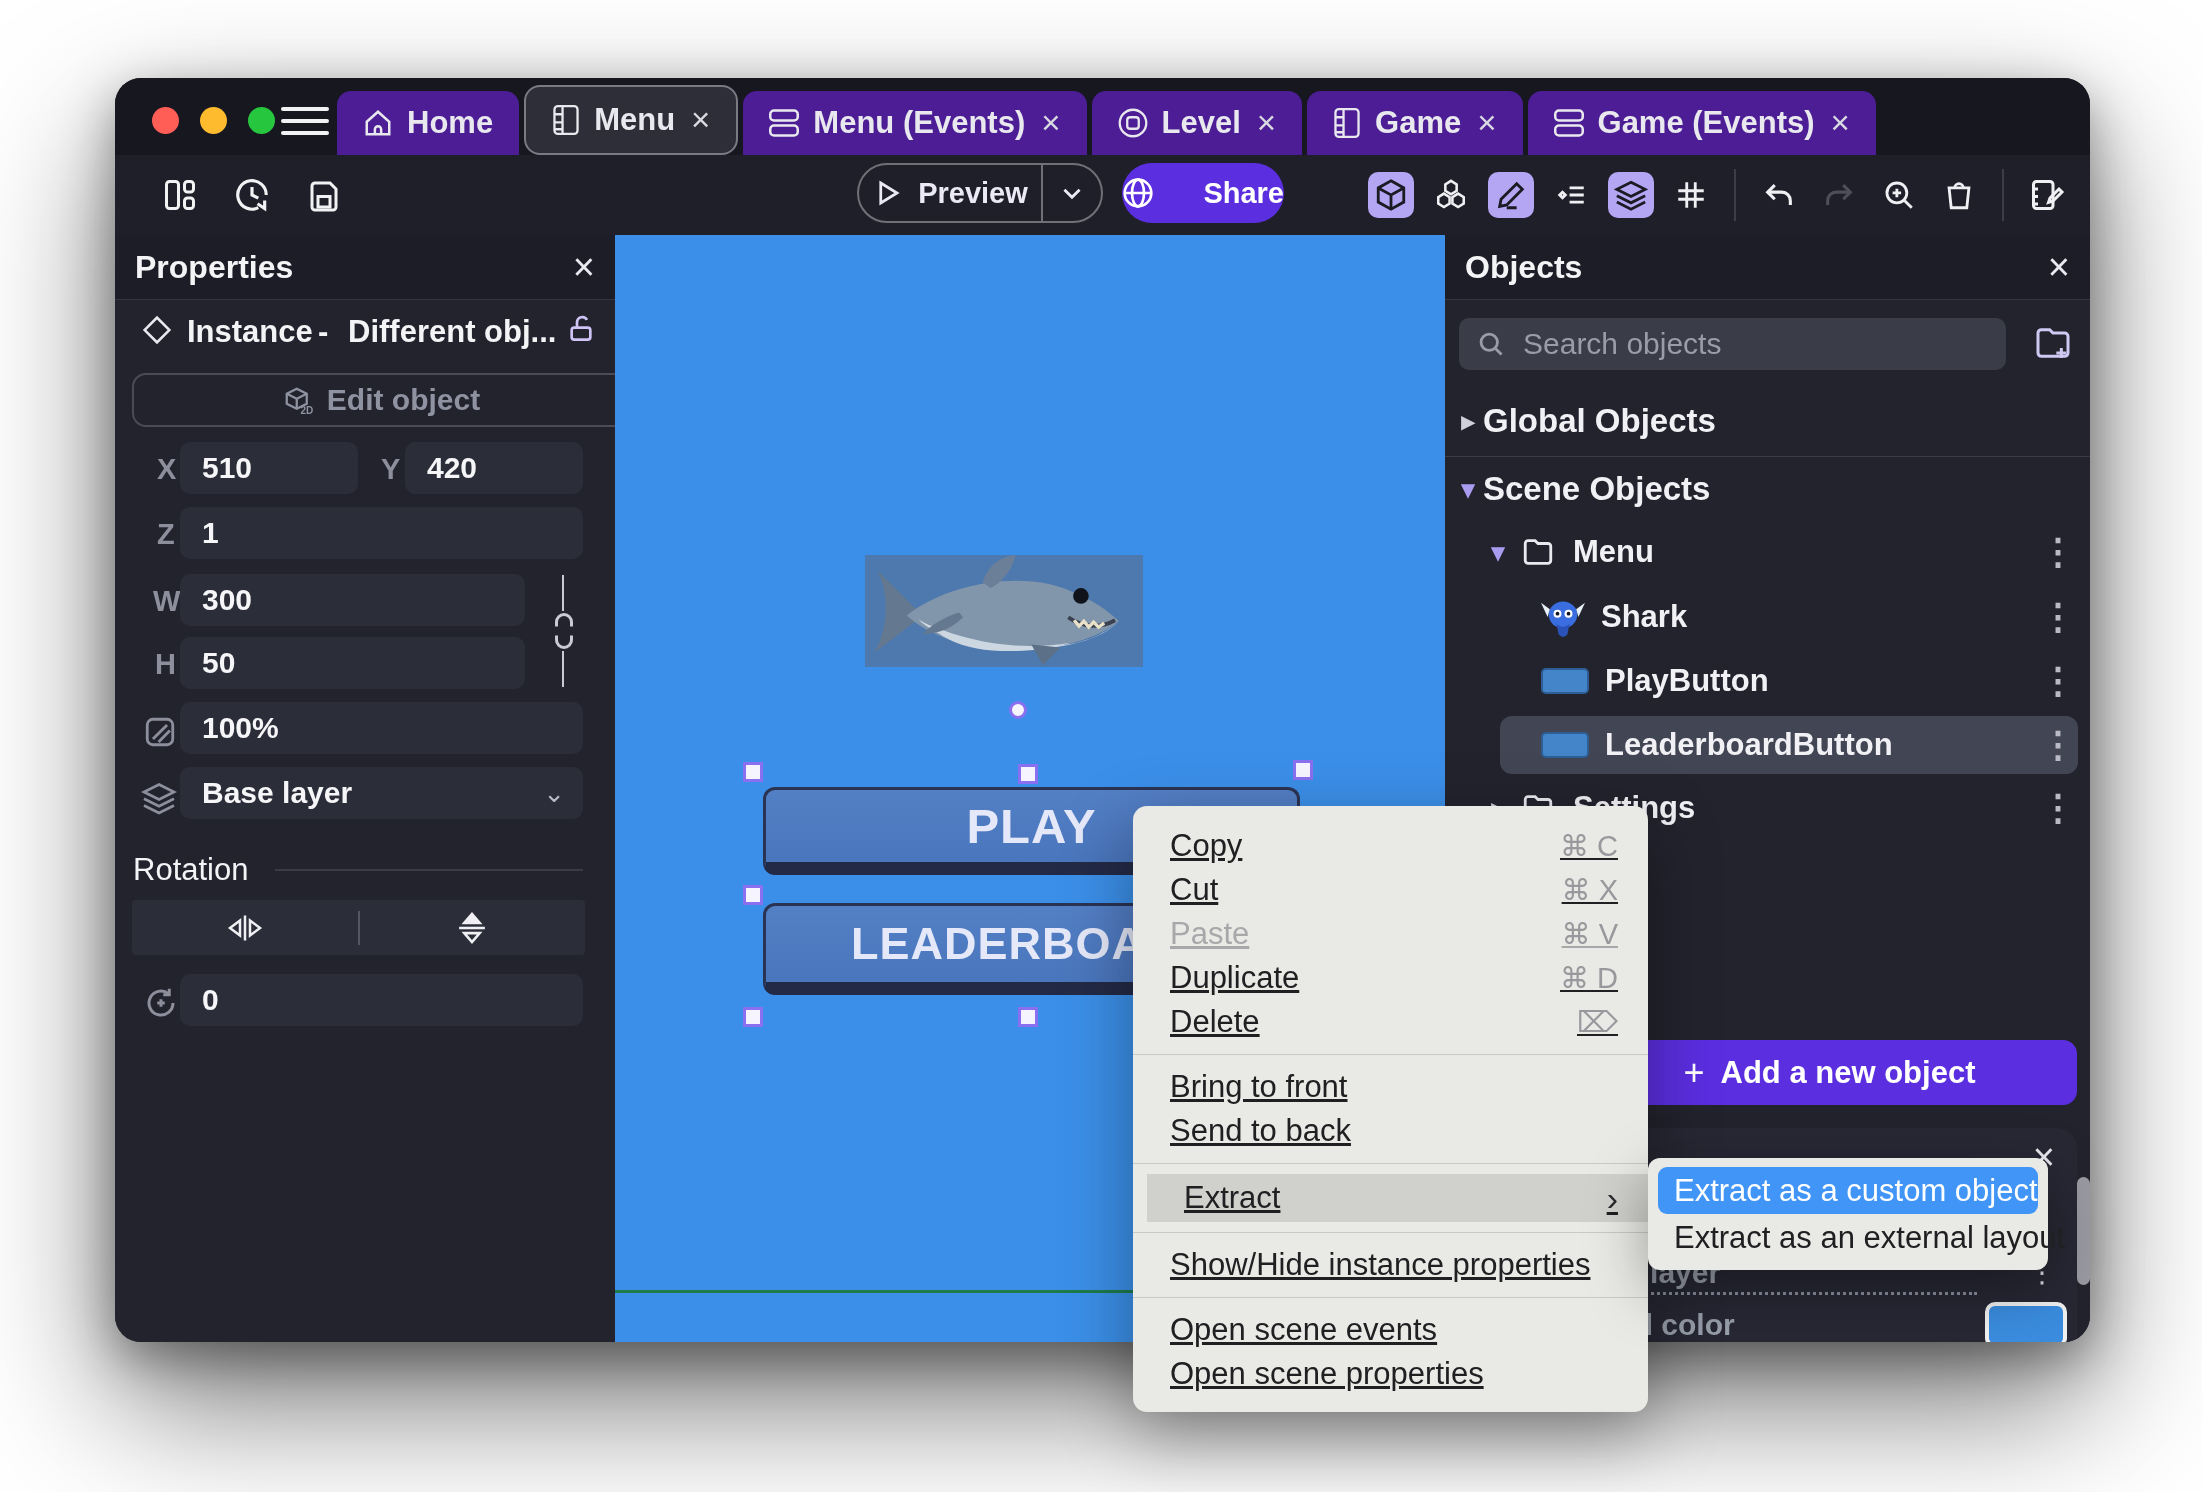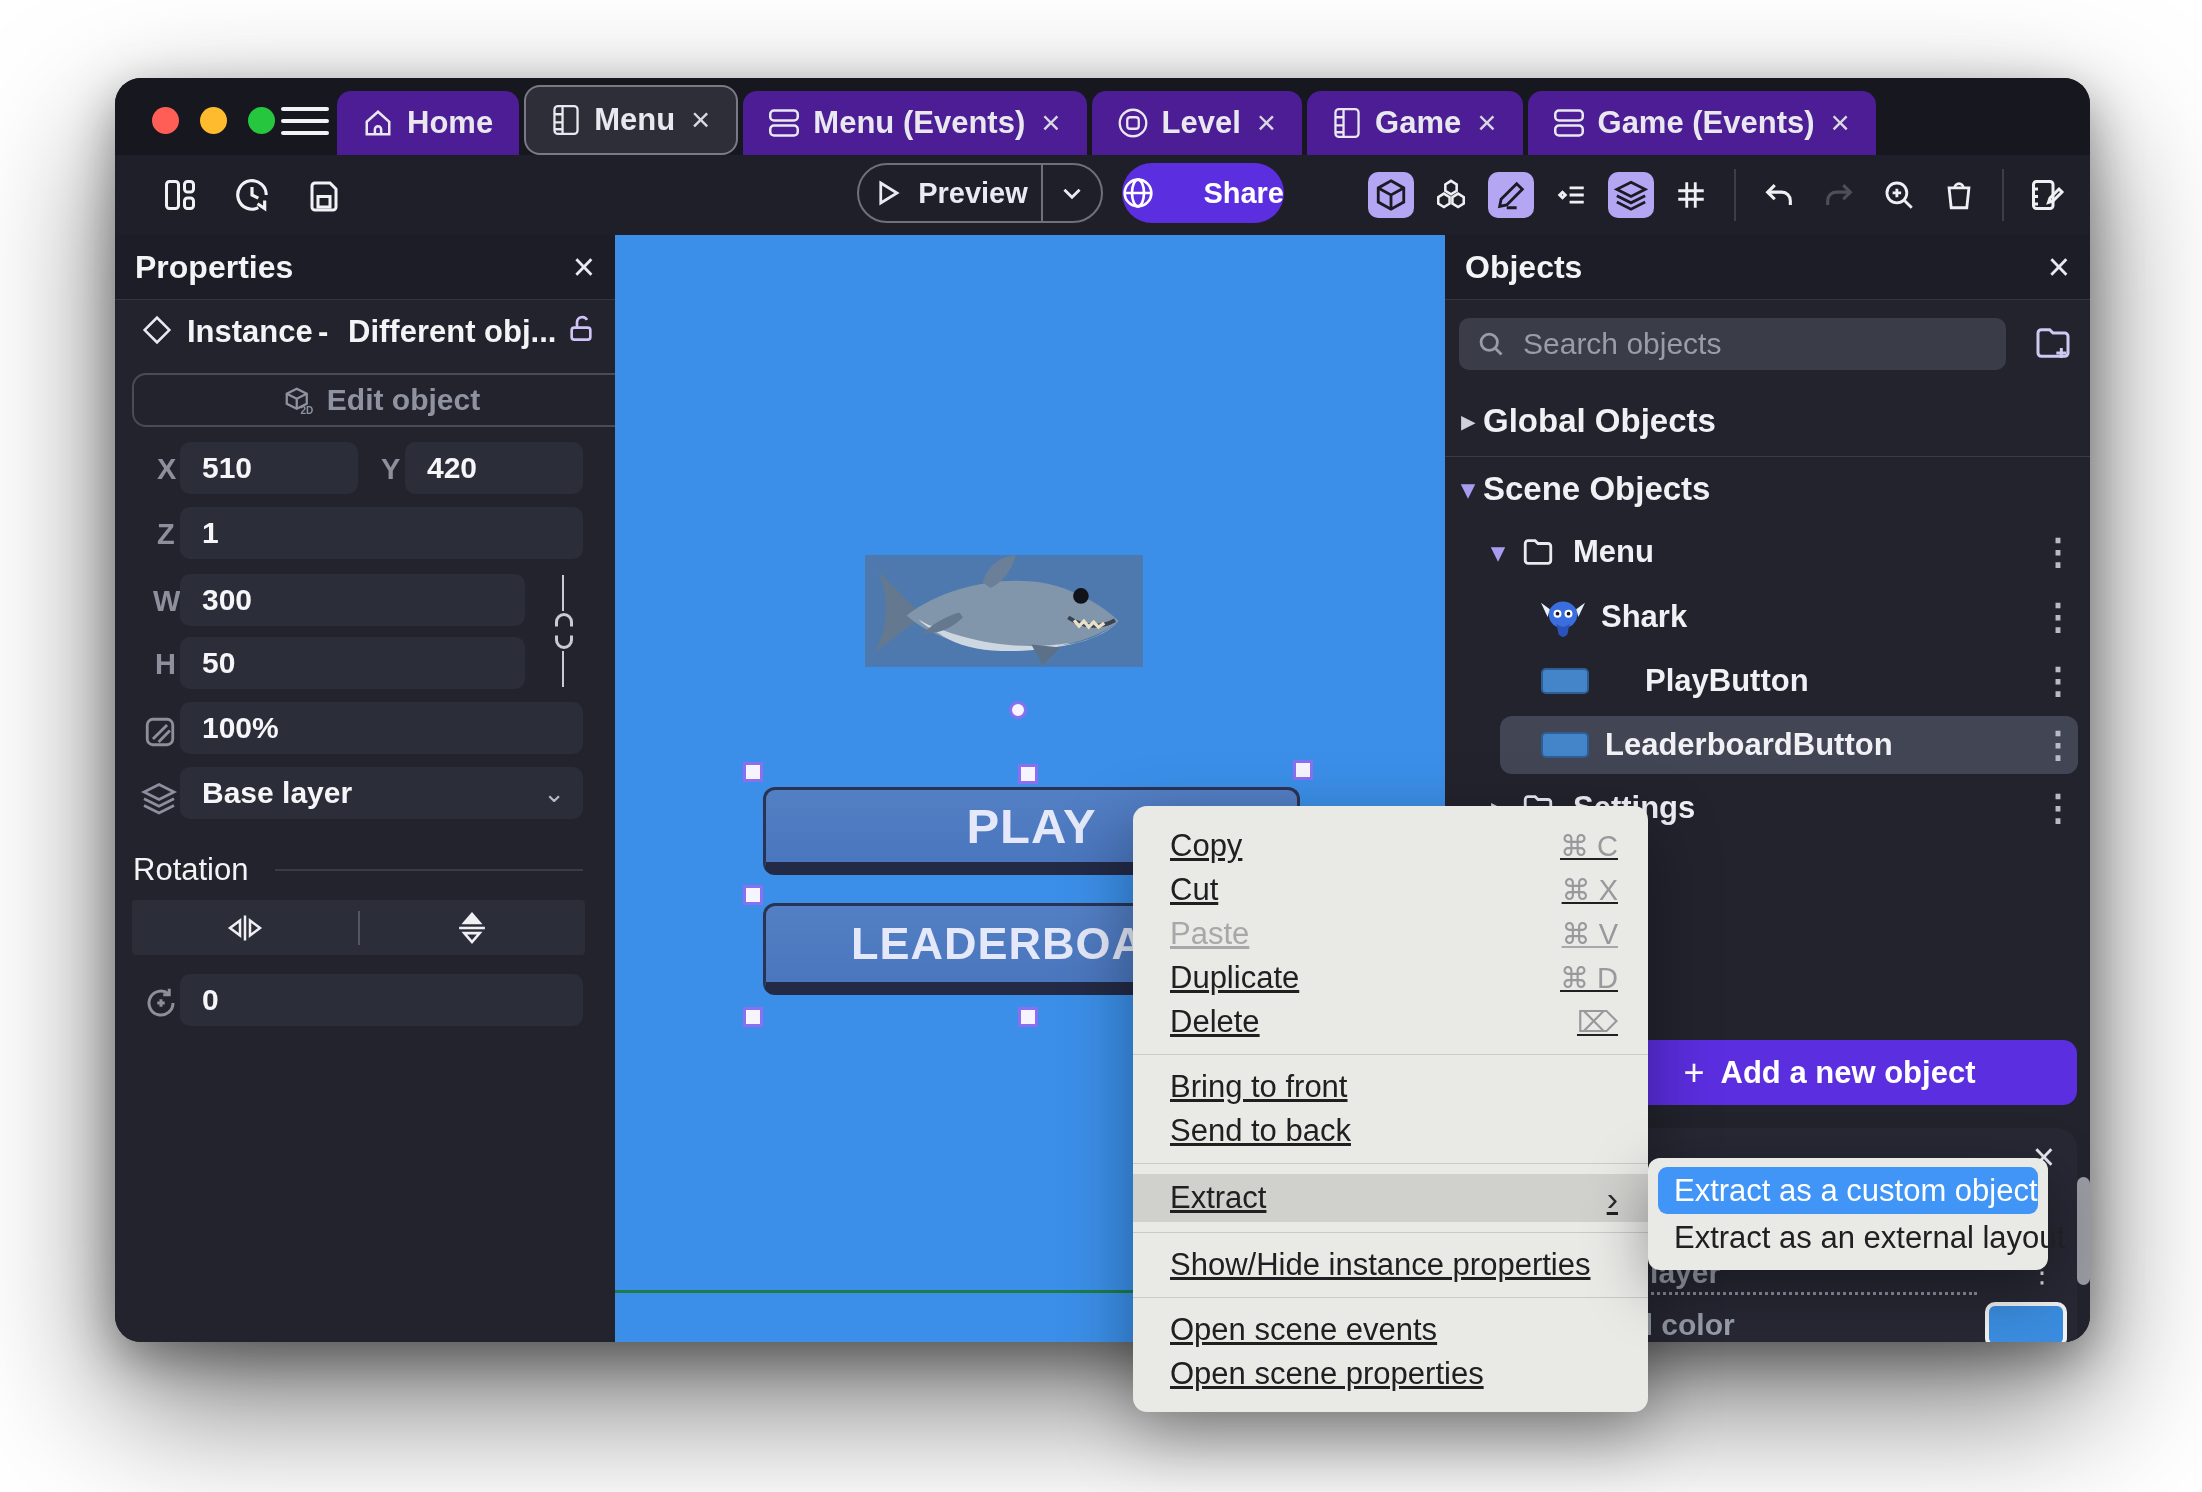--- a/index.html
+++ b/index.html
@@ -71,21 +71,21 @@
        padding-left:80px;box-sizing:border-box;}
   .layers-card{position:absolute;left:15px;top:893px;width:617px;height:214px;background:#272834;border-radius:20px 20px 0 0;overflow:hidden;}
   .obj-scrollbar{position:absolute;right:0px;top:942px;width:13px;height:108px;background:#9a9aa2;border-radius:7px;z-index:3;}
   .section-div{position:absolute;left:0;width:100%;height:1px;background:#3a3b47;}
   
   .ctx{position:absolute;left:1133px;top:806px;width:515px;background:#e9e9e6;border-radius:14px;z-index:50;
        box-shadow:0 24px 70px rgba(0,0,0,.35);padding:18px 0 16px 0;box-sizing:border-box;font-size:31px;color:#202022;}
   .ctx-item{height:44px;display:flex;align-items:center;justify-content:space-between;padding:0 30px 0 37px;text-decoration:underline;}
   .ctx-item .sc{color:#98989d;font-size:29px;}
   .ctx-item.disabled{color:#a8a8ab;}
-  .ctx-item.hl{background:#d0d0cd;height:48px;}
+  .ctx-item.hl{background:#d0d0cd;height:48px;margin-left:14px;}
   .ctx-div{height:1px;background:#c9c9c7;margin:10px 0;}
   .submenu{position:absolute;left:1648px;top:1158px;width:400px;background:#e9e9e6;border-radius:12px;z-index:60;
        box-shadow:0 20px 60px rgba(0,0,0,.35);padding:9px 10px;box-sizing:border-box;font-size:31px;color:#202022;}
   .sub-item{height:47px;display:flex;align-items:center;padding:0 16px;border-radius:9px;white-space:nowrap;}
   .sub-item.sel{background:#4195f7;color:#ffffff;}
   svg{display:block;}
 </style>
 </head>
 <body>
 
@@ -505,21 +505,21 @@
               <circle cx="25" cy="17" r="3.6" fill="#fff"></circle>
               <circle cx="15" cy="17" r="1.7" fill="#101420"></circle>
               <circle cx="25" cy="17" r="1.7" fill="#101420"></circle>
               <path d="M14 26 C18 30 22 30 26 26 L24 36 C21 39 19 39 16 36 Z" fill="#2a52b8"></path>
             </svg>
         </span>
         <span>Shark</span>
         <span class="kebab">⋮</span>
       </div>
 
-      <div class="tree-row" style="top:424px;height:44px;font-size:31px;gap:40px;">
+      <div class="tree-row" style="top:424px;height:44px;font-size:31px;">
         <span class="thumb-pill" style="margin-left:96px;margin-right:16px;"></span>
         <span>PlayButton</span>
         <span class="kebab">⋮</span>
       </div>
 
       <div class="sel-row"></div>
       <div class="tree-row" style="top:487px;height:46px;font-size:31px;z-index:2;">
         <span class="thumb-pill" style="margin-left:96px;margin-right:16px;"></span>
         <span>LeaderboardButton</span>
         <span class="kebab">⋮</span>

